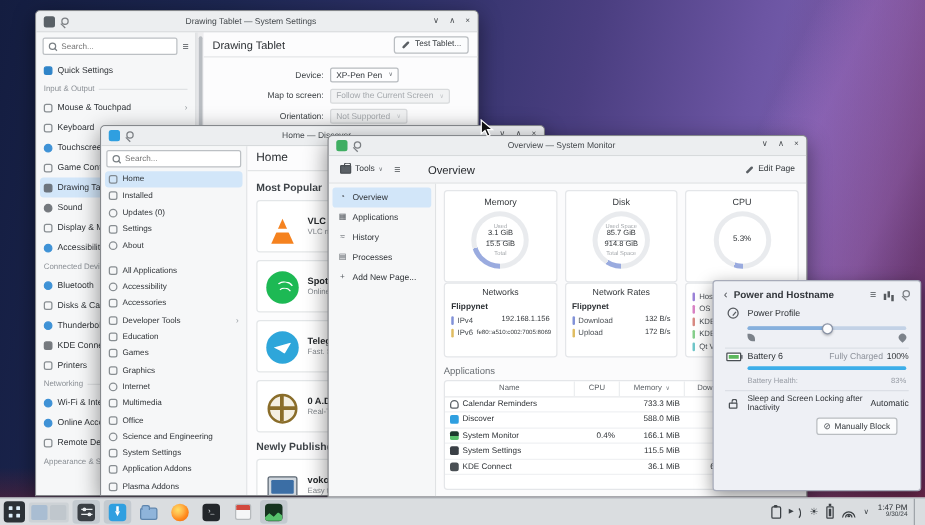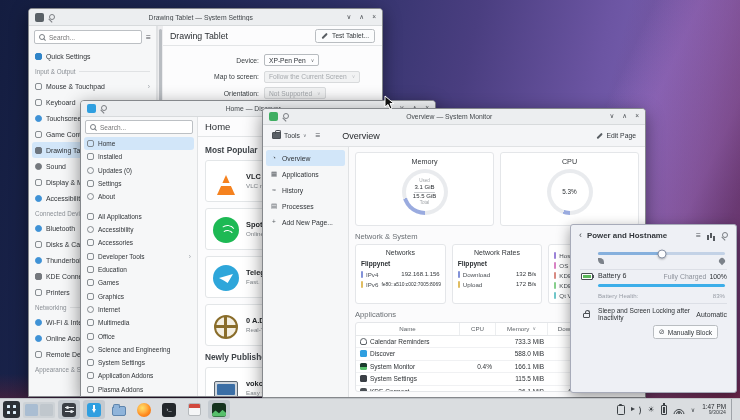--- a/index.html
+++ b/index.html
@@ -574,29 +574,39 @@
             <div class="donut" style="--p: 20;">
               <div class="hole">
                 <span class="g-top">Used</span>
                 <span class="g-val">3.1 GiB</span>
                 <span class="g-tot">15.5 GiB</span>
                 <span class="g-bot">Total</span>
               </div>
             </div>
           </div>
           <div class="gcard">
+            <span class="gtitle">Disk</span>
+            <div class="donut" style="--p: 9;">
+              <div class="hole">
+                <span class="g-top">Used Space</span>
+                <span class="g-val">85.7 GiB</span>
+                <span class="g-tot">914.8 GiB</span>
+                <span class="g-bot">Total Space</span>
+              </div>
+            </div>
+          </div>
+          <div class="gcard">
             <span class="gtitle">CPU</span>
             <div class="donut" style="--p: 5;">
               <div class="hole">
                   <span class="g-center">5.3%</span>
                 </div>
             </div>
           </div>
         </div>
-        <div class="sect-label">Network &amp; System</div>
         <div class="net-row">
           <div class="ncard">
             <div class="ntitle">Networks</div>
             <div class="niface">Flippynet</div>
             <div class="nrow">
                 <span class="nbar" style="background: rgb(130, 146, 216);"></span>
                 <span class="nlabel">IPv4</span>
                 <span class="nval">192.168.1.156</span>
               </div>
             <div class="nrow">
@@ -721,20 +731,26 @@
     <div class="p-head">
       <span class="p-back">‹</span>
       <span class="p-title">Power and Hostname</span>
       <span class="p-hicons">
         <span class="burger">≡</span>
         <span class="ic-bars"></span>
         <span class="pin"></span>
       </span>
     </div>
     <div class="p-sec">
+      <div class="prow">
+        <span class="p-ic">
+            <span class="gaug"></span>
+          </span>
+        <span class="p-label">Power Profile</span>
+      </div>
       <div class="slider">
         <span class="s-fill"></span>
         <span class="s-thumb"></span>
       </div>
       <div class="slider-ends">
         <span class="leaf"></span>
         <span class="rocket"></span>
       </div>
       <div class="p-div"></div>
       <div class="prow" style="margin-top:2px">

